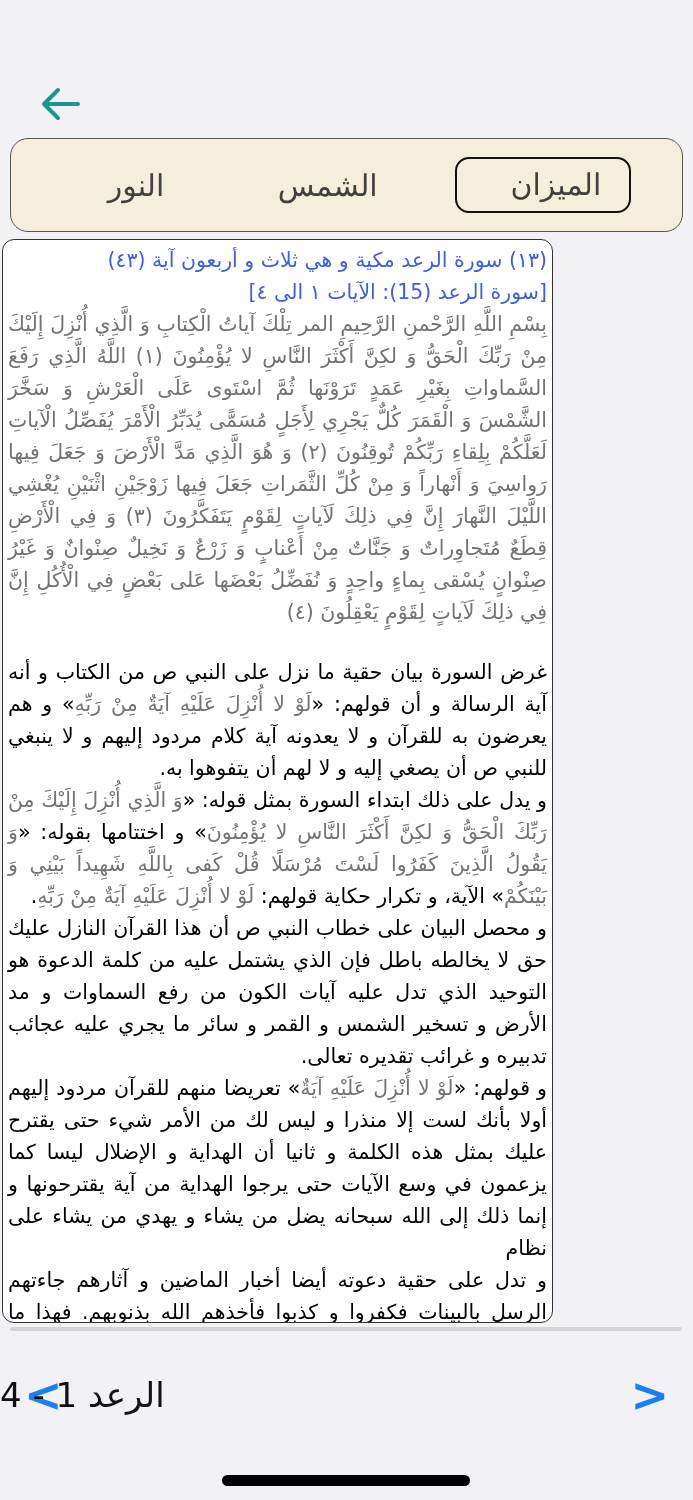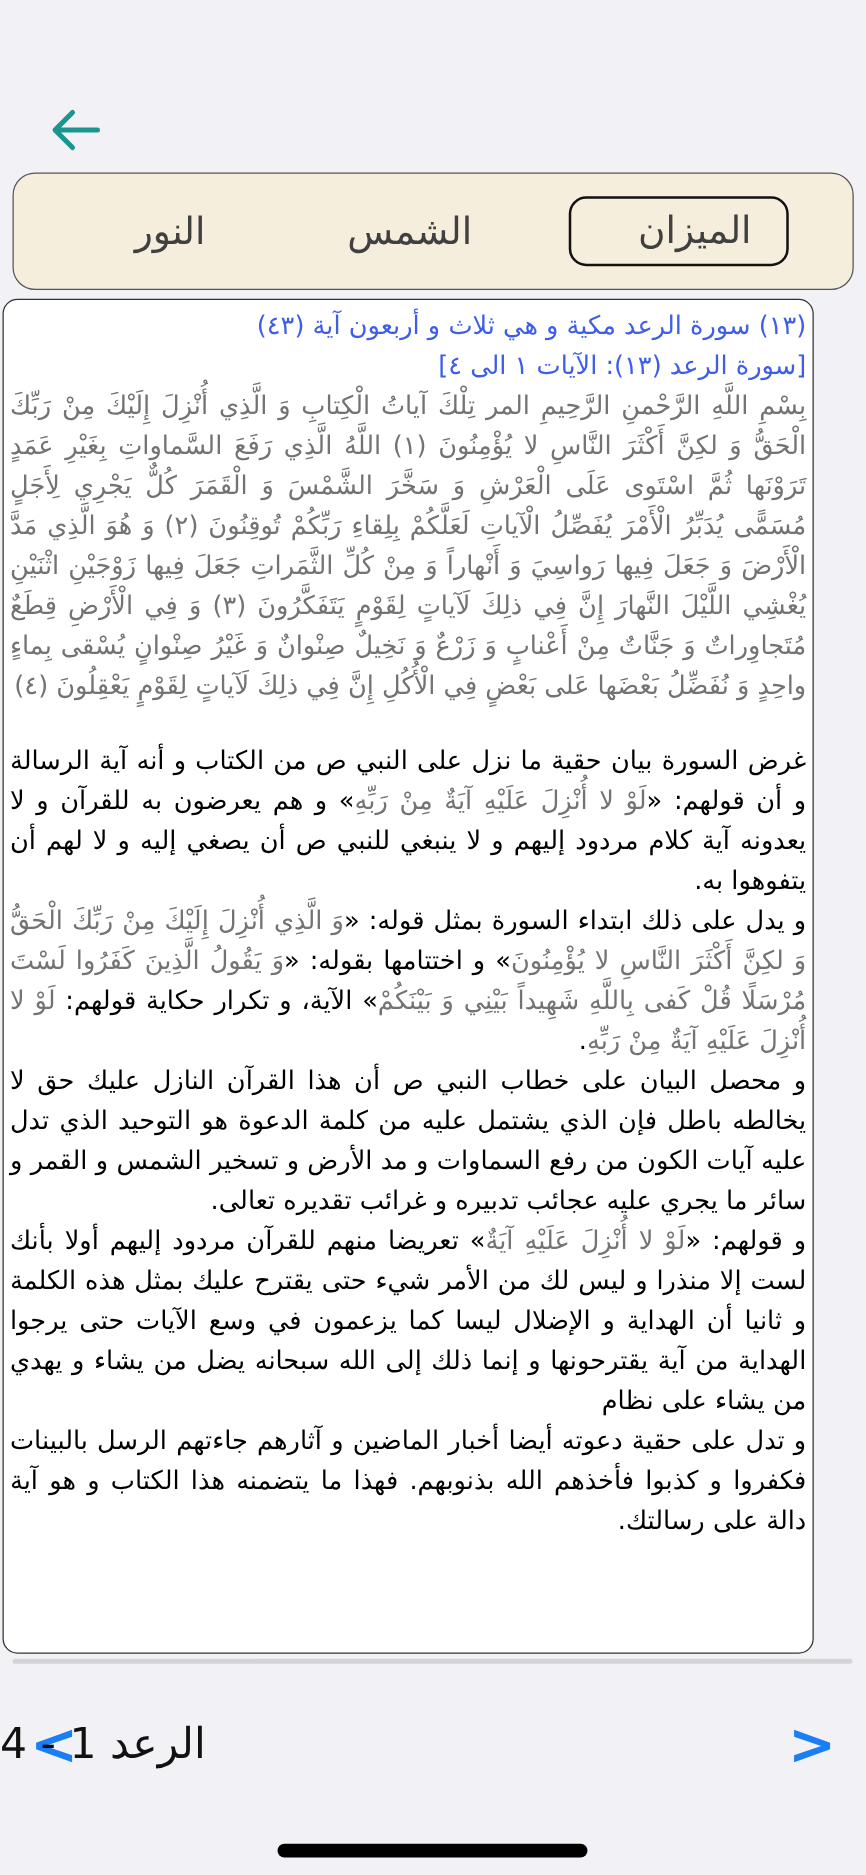--- a/index.html
+++ b/index.html
@@ -53,21 +53,21 @@
       width: 116px;
       text-align: right;
       height: 52px;
       line-height: 52px;
       padding: 0 28px;
     }
     .content {
       position: absolute;
       left: 2px;
       top: 239px;
-      width: 649px;
+      width: 551px;
       height: 1084px;
       background: #ffffff;
       border: 1.5px solid #333;
       border-radius: 12px;
       box-sizing: border-box;
       overflow: hidden;
       direction: rtl;
       padding: 4px 5px 0 5px;
       font-family: "DejaVu Sans", sans-serif;
       font-size: 20.5px;
@@ -146,21 +146,21 @@
 </div>
 
 <div class="seg">
   <div class="seg-item active">الميزان</div>
   <div class="seg-item">الشمس</div>
   <div class="seg-item">النور</div>
 </div>
 
 <div class="content">
   <p class="blue">(١٣) سورة الرعد مكية و هي ثلاث و أربعون آية (٤٣)</p>
-  <p class="blue">[سورة الرعد (١٣): الآيات ١ الى ٤]</p>
+  <p class="blue">[سورة الرعد (15): الآيات ١ الى ٤]</p>
   <p class="green">بِسْمِ اللَّهِ الرَّحْمنِ الرَّحِيمِ المر تِلْكَ آياتُ الْكِتابِ وَ الَّذِي أُنْزِلَ إِلَيْكَ مِنْ رَبِّكَ الْحَقُّ وَ لكِنَّ أَكْثَرَ النَّاسِ لا يُؤْمِنُونَ (١) اللَّهُ الَّذِي رَفَعَ السَّماواتِ بِغَيْرِ عَمَدٍ تَرَوْنَها ثُمَّ اسْتَوى عَلَى الْعَرْشِ وَ سَخَّرَ الشَّمْسَ وَ الْقَمَرَ كُلٌّ يَجْرِي لِأَجَلٍ مُسَمًّى يُدَبِّرُ الْأَمْرَ يُفَصِّلُ الْآياتِ لَعَلَّكُمْ بِلِقاءِ رَبِّكُمْ تُوقِنُونَ (٢) وَ هُوَ الَّذِي مَدَّ الْأَرْضَ وَ جَعَلَ فِيها رَواسِيَ وَ أَنْهاراً وَ مِنْ كُلِّ الثَّمَراتِ جَعَلَ فِيها زَوْجَيْنِ اثْنَيْنِ يُغْشِي اللَّيْلَ النَّهارَ إِنَّ فِي ذلِكَ لَآياتٍ لِقَوْمٍ يَتَفَكَّرُونَ (٣) وَ فِي الْأَرْضِ قِطَعٌ مُتَجاوِراتٌ وَ جَنَّاتٌ مِنْ أَعْنابٍ وَ زَرْعٌ وَ نَخِيلٌ صِنْوانٌ وَ غَيْرُ صِنْوانٍ يُسْقى بِماءٍ واحِدٍ وَ نُفَضِّلُ بَعْضَها عَلى بَعْضٍ فِي الْأُكُلِ إِنَّ فِي ذلِكَ لَآياتٍ لِقَوْمٍ يَعْقِلُونَ (٤)</p>
   <div class="gap"></div>
   <p><span>غرض السورة بيان حقية ما نزل على النبي ص من الكتاب و أنه آية الرسالة و أن قولهم: «</span><span class="green">لَوْ لا أُنْزِلَ عَلَيْهِ آيَةٌ مِنْ رَبِّهِ</span><span>» و هم يعرضون به للقرآن و لا يعدونه آية كلام مردود إليهم و لا ينبغي للنبي ص أن يصغي إليه و لا لهم أن يتفوهوا به.</span></p>
   <p><span>و يدل على ذلك ابتداء السورة بمثل قوله: «</span><span class="green">وَ الَّذِي أُنْزِلَ إِلَيْكَ مِنْ رَبِّكَ الْحَقُّ وَ لكِنَّ أَكْثَرَ النَّاسِ لا يُؤْمِنُونَ</span><span>» و اختتامها بقوله: «</span><span class="green">وَ يَقُولُ الَّذِينَ كَفَرُوا لَسْتَ مُرْسَلًا قُلْ كَفى بِاللَّهِ شَهِيداً بَيْنِي وَ بَيْنَكُمْ</span><span>» الآية، و تكرار حكاية قولهم: </span><span class="green">لَوْ لا أُنْزِلَ عَلَيْهِ آيَةٌ مِنْ رَبِّهِ</span><span>.</span></p>
   <p>و محصل البيان على خطاب النبي ص أن هذا القرآن النازل عليك حق لا يخالطه باطل فإن الذي يشتمل عليه من كلمة الدعوة هو التوحيد الذي تدل عليه آيات الكون من رفع السماوات و مد الأرض و تسخير الشمس و القمر و سائر ما يجري عليه عجائب تدبيره و غرائب تقديره تعالى.</p>
   <p><span>و قولهم: «</span><span class="green">لَوْ لا أُنْزِلَ عَلَيْهِ آيَةٌ</span><span>» تعريضا منهم للقرآن مردود إليهم أولا بأنك لست إلا منذرا و ليس لك من الأمر شيء حتى يقترح عليك بمثل هذه الكلمة و ثانيا أن الهداية و الإضلال ليسا كما يزعمون في وسع الآيات حتى يرجوا الهداية من آية يقترحونها و إنما ذلك إلى الله سبحانه يضل من يشاء و يهدي من يشاء على نظام</span></p>
   <p>و تدل على حقية دعوته أيضا أخبار الماضين و آثارهم جاءتهم الرسل بالبينات فكفروا و كذبوا فأخذهم الله بذنوبهم. فهذا ما يتضمنه هذا الكتاب و هو آية دالة على رسالتك.</p>
 </div>
 
 <div class="scrollbar"></div>

